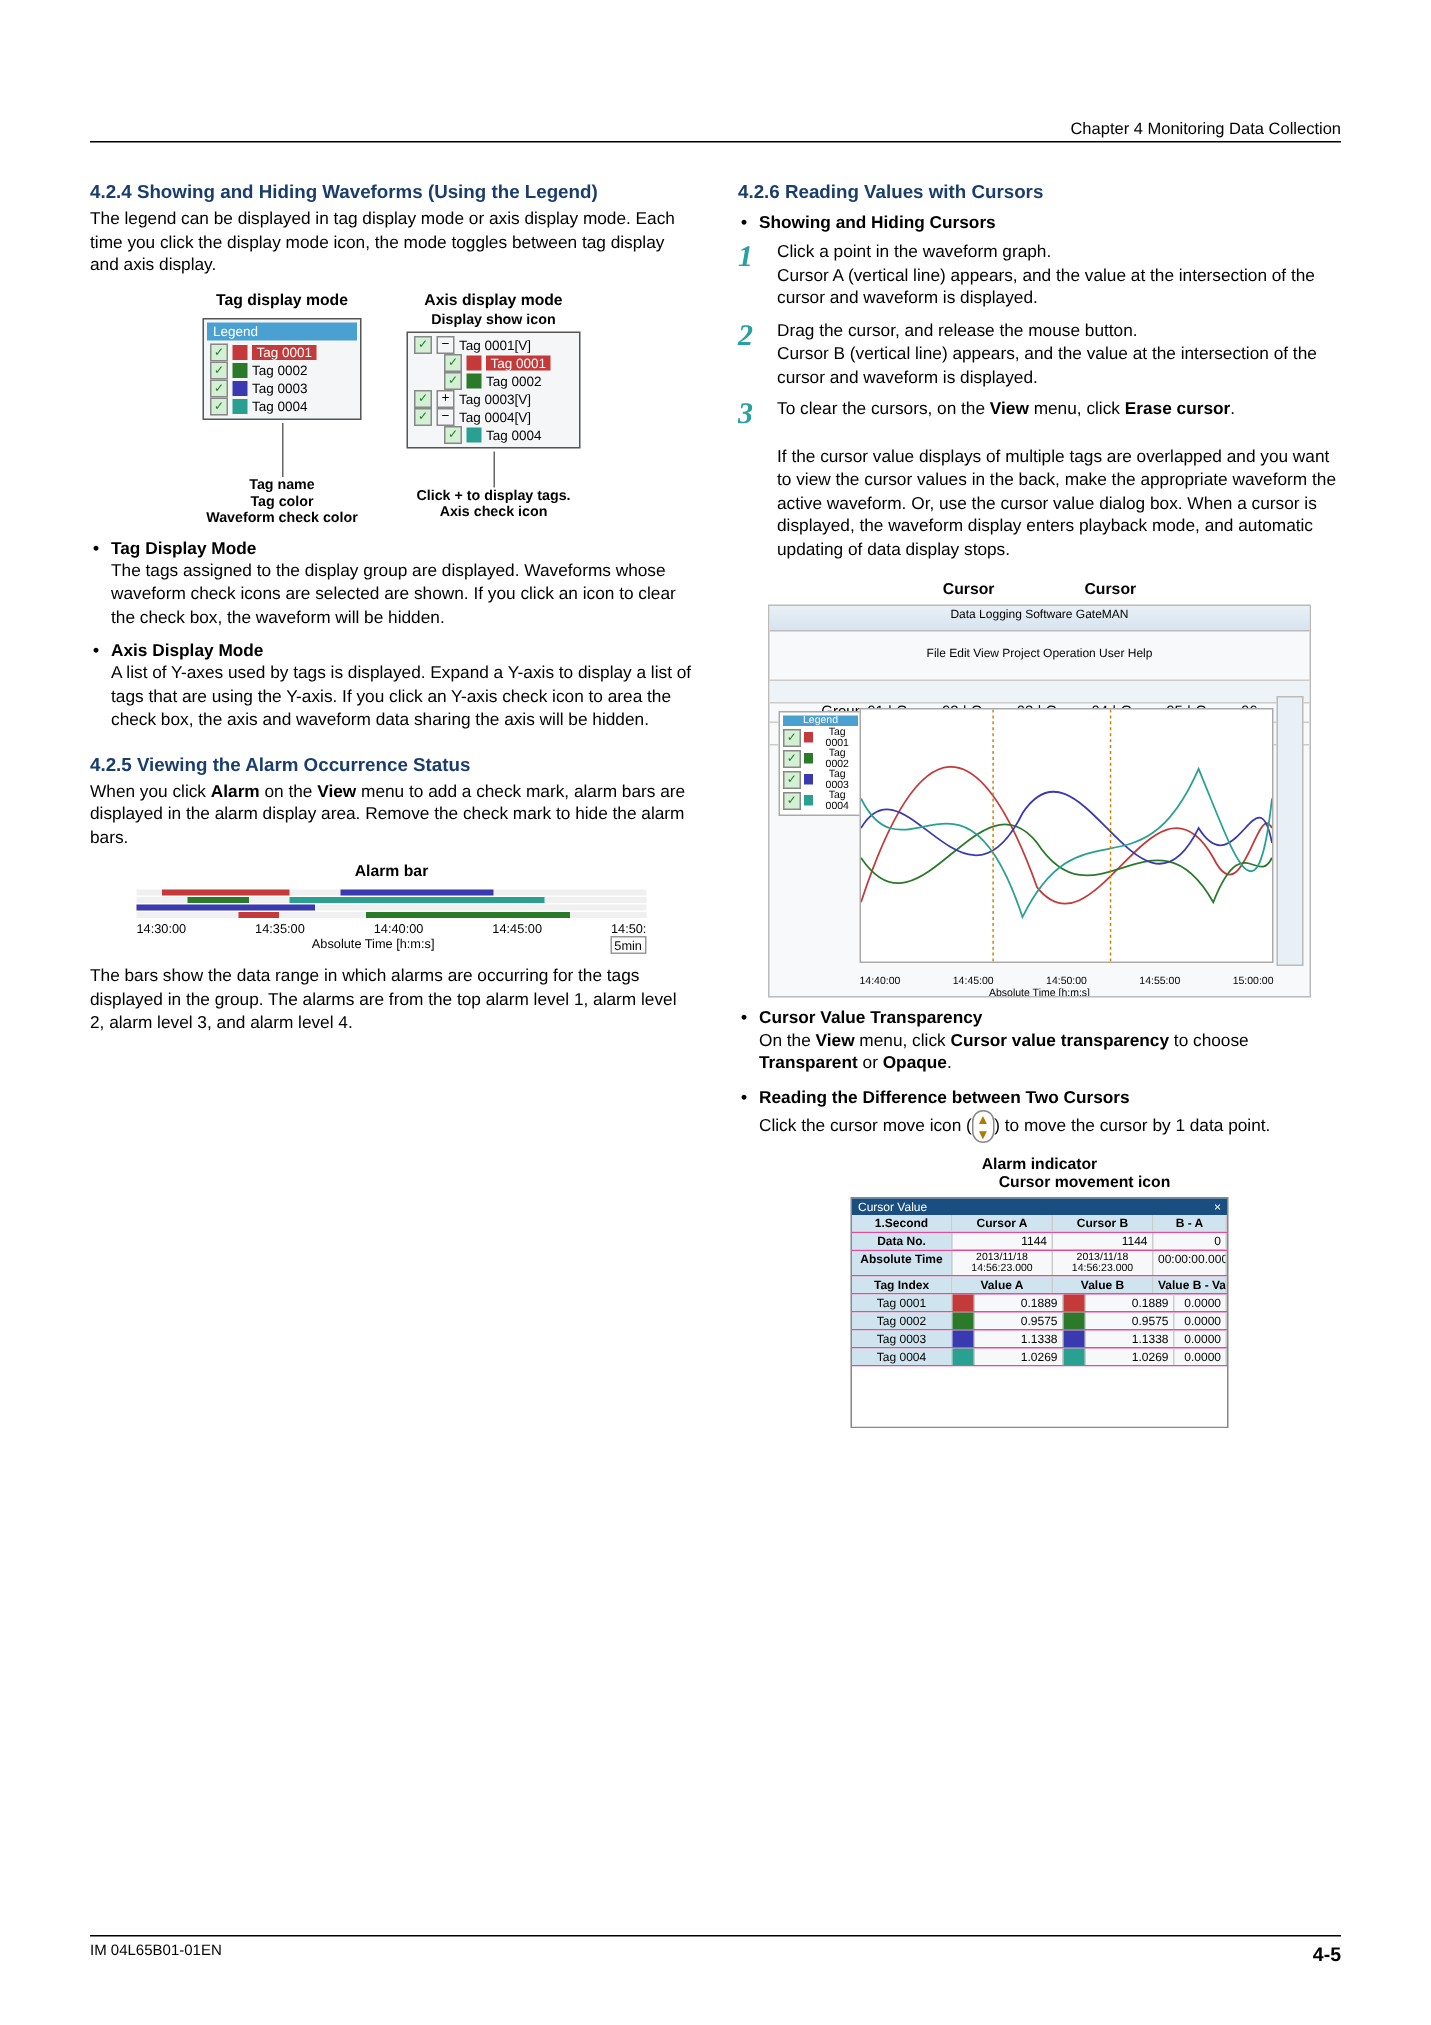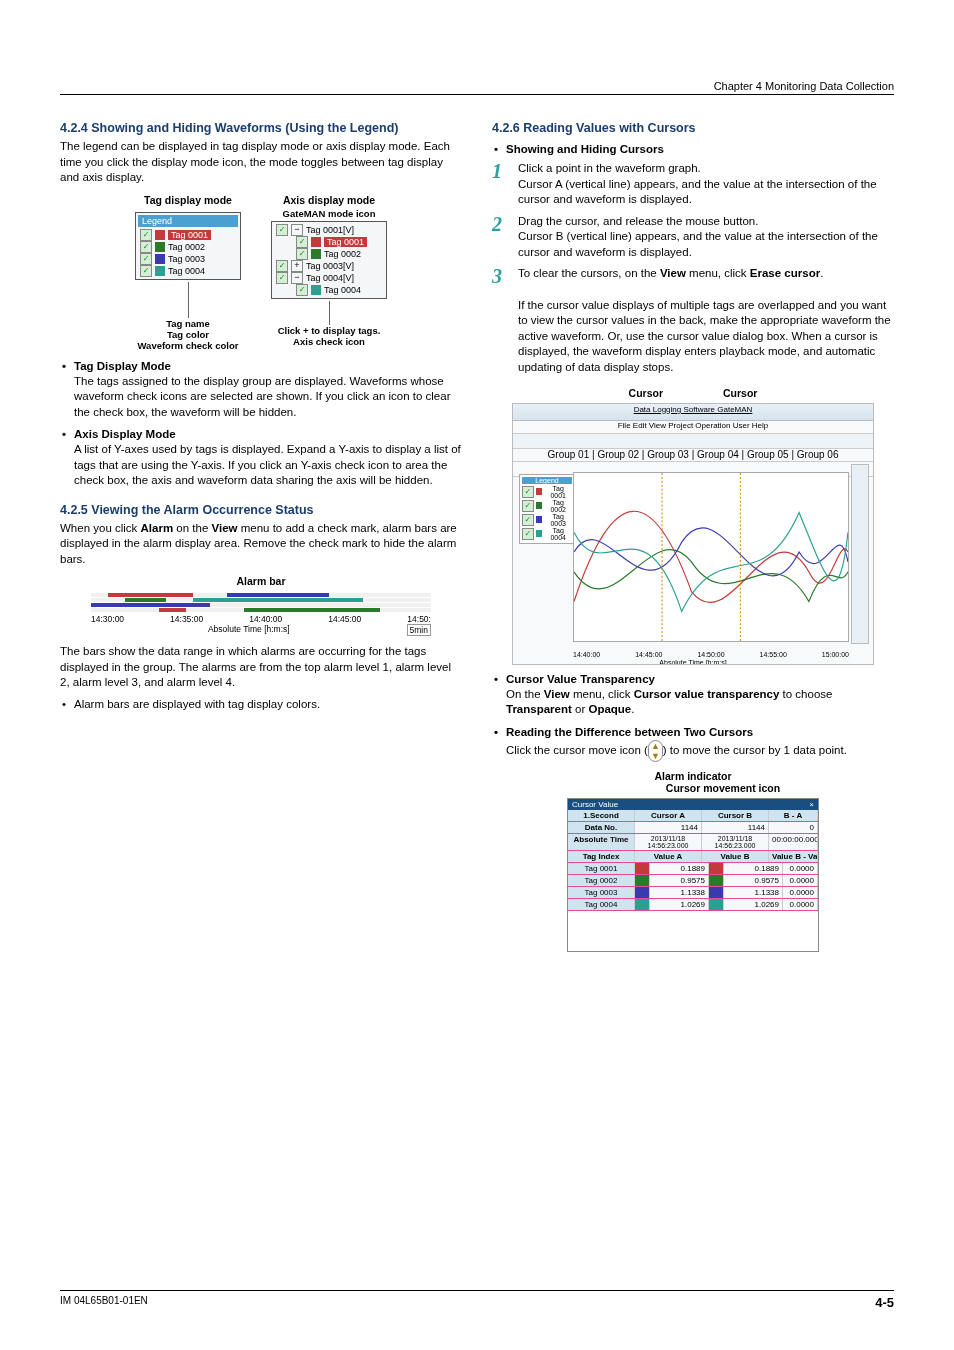--- a/index.html
+++ b/index.html
@@ -207,26 +207,25 @@
     position: relative;
     background: #f7f9fb;
     overflow: hidden;
   }
   .cursor-fig .titlebar {
     height: 14px;
     background: linear-gradient(#eaf0f6,#d6e4ef);
     border-bottom: 1px solid #bbb;
     font-size: 8px;
     padding: 1px 4px;
-    text-decoration: underline;
   }
   .cursor-fig .menubar {
     height: 12px;
     font-size: 8px;
-    padding: 0 4px;
+    padding: 10px 4px;
     border-bottom: 1px solid #ccc;
   }
   .cursor-fig .toolbar {
     height: 14px;
     background: #eef3f7;
     border-bottom: 1px solid #ccc;
   }
   .cursor-fig .tabs {
     height: 12px;
     font-size: 10px;
@@ -372,21 +371,21 @@
                   <span>Tag 0004</span>
                 </div>
             </div>
             <div style="height:36px;border-left:1px solid #666;margin:2px auto 0;width:0"></div>
             <div class="pointer-line">Tag name</div>
             <div class="pointer-line">Tag color</div>
             <div class="pointer-line">Waveform check color</div>
           </div>
           <div class="legend-col">
             <div class="fig-label">Axis display mode</div>
-            <div class="pointer-line" style="margin:2px 0">GateMAN mode icon</div>
+            <div class="pointer-line" style="margin:2px 0">Display show icon</div>
             <div class="legend-box" style="width:110px">
               <div class="legend-row">
                   <span class="check">✓</span>
                   <span class="plusminus">−</span>
                   <span class="axis-item">Tag 0001[V]</span>
                 </div>
               <div class="legend-row" style="padding-left:22px">
                   <span class="check">✓</span>
                   <span class="swatch" style="background:#c43a3a"></span>
                   <span class="tag-chip" style="background:#c43a3a">Tag 0001</span>
@@ -454,21 +453,20 @@
           </div>
           <div style="display:flex;justify-content:space-between;font-size:8.5px">
             <span></span>
             <span>Absolute Time [h:m:s]</span>
             <span style="border:1px solid #999;padding:0 2px">5min</span>
           </div>
         </div>
       </div>
 
       <p class="body-text">The bars show the data range in which alarms are occurring for the tags displayed in the group. The alarms are from the top alarm level 1, alarm level 2, alarm level 3, and alarm level 4.</p>
-      <div class="small-bullet">Alarm bars are displayed with tag display colors.</div>
     </div>
 
     <div class="col">
       <div class="sec-heading">4.2.6  Reading Values with Cursors</div>
       <div class="bullet-head">Showing and Hiding Cursors</div>
 
       <div class="step-row">
           <div class="step-num">1</div>
         <div class="step-text">Click a point in the waveform graph.<br>Cursor A (vertical line) appears, and the value at the intersection of the cursor and waveform is displayed.</div>
         </div>

